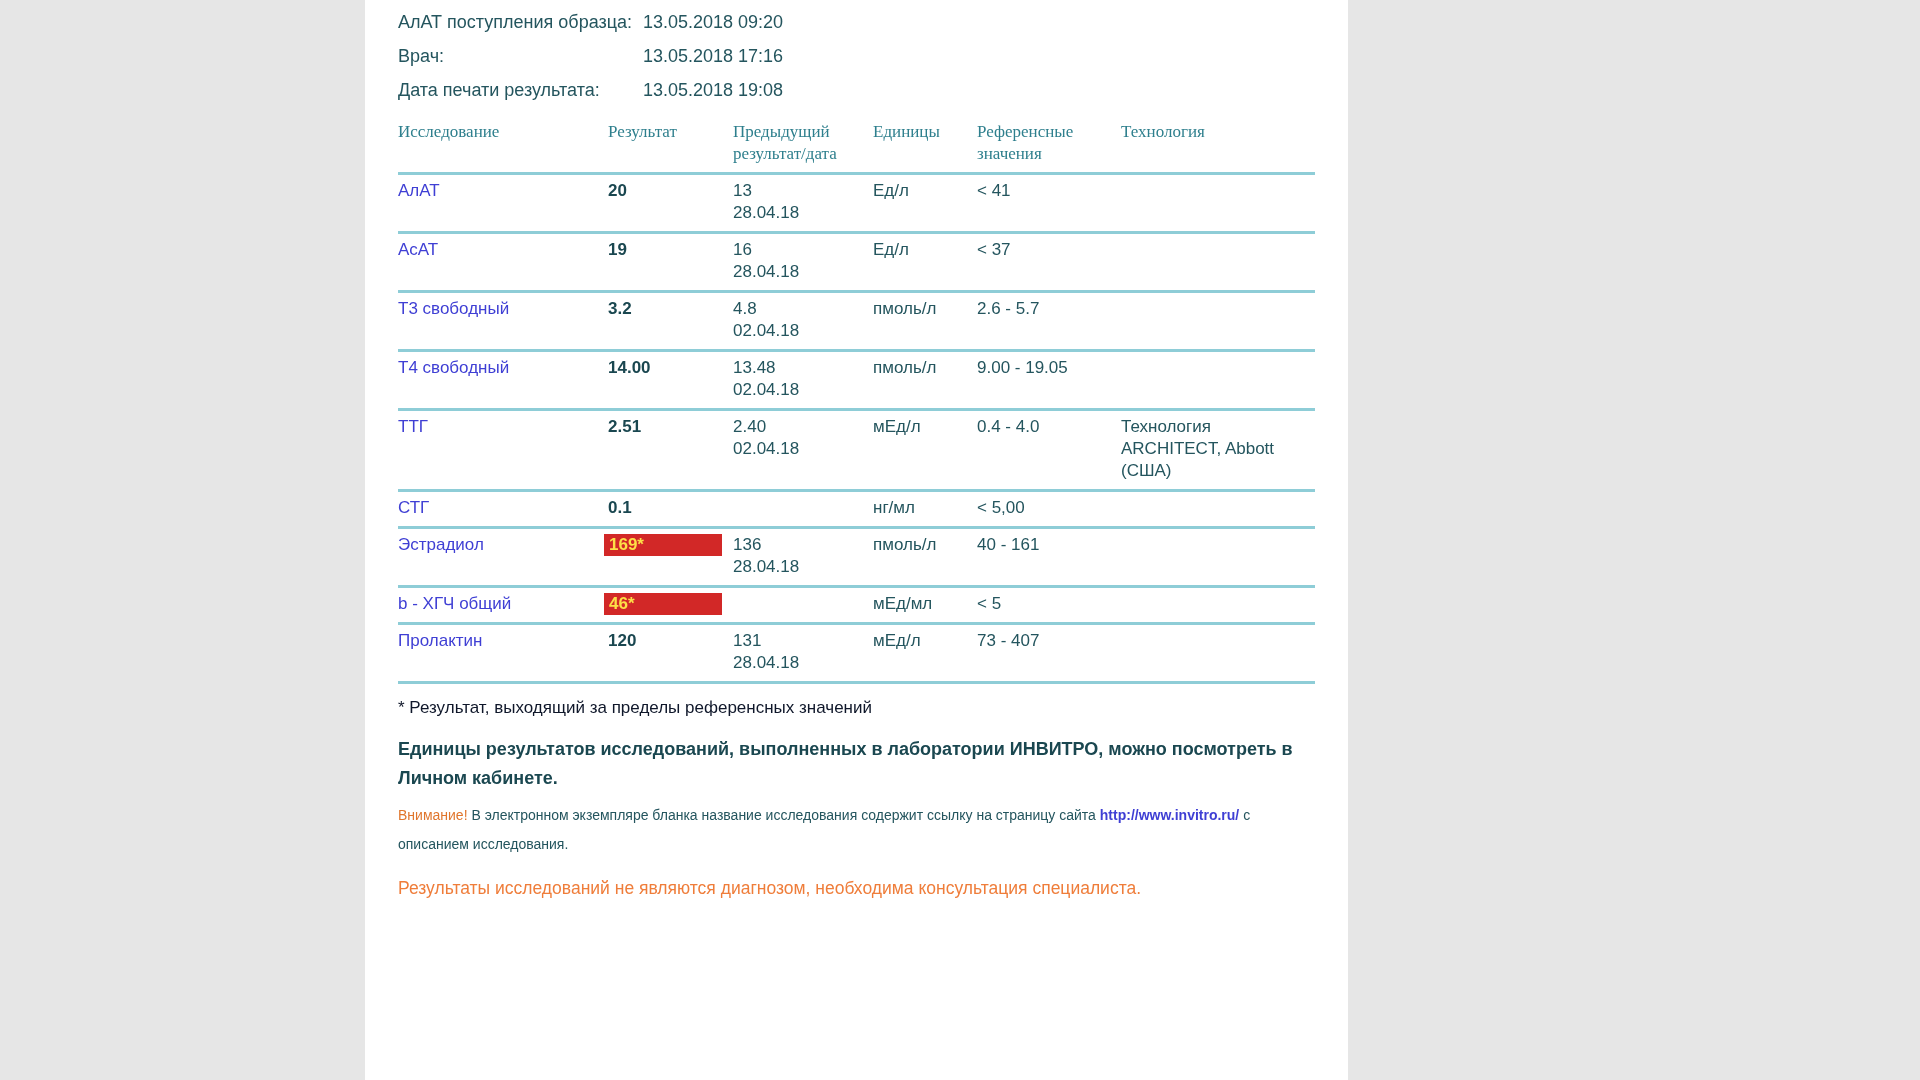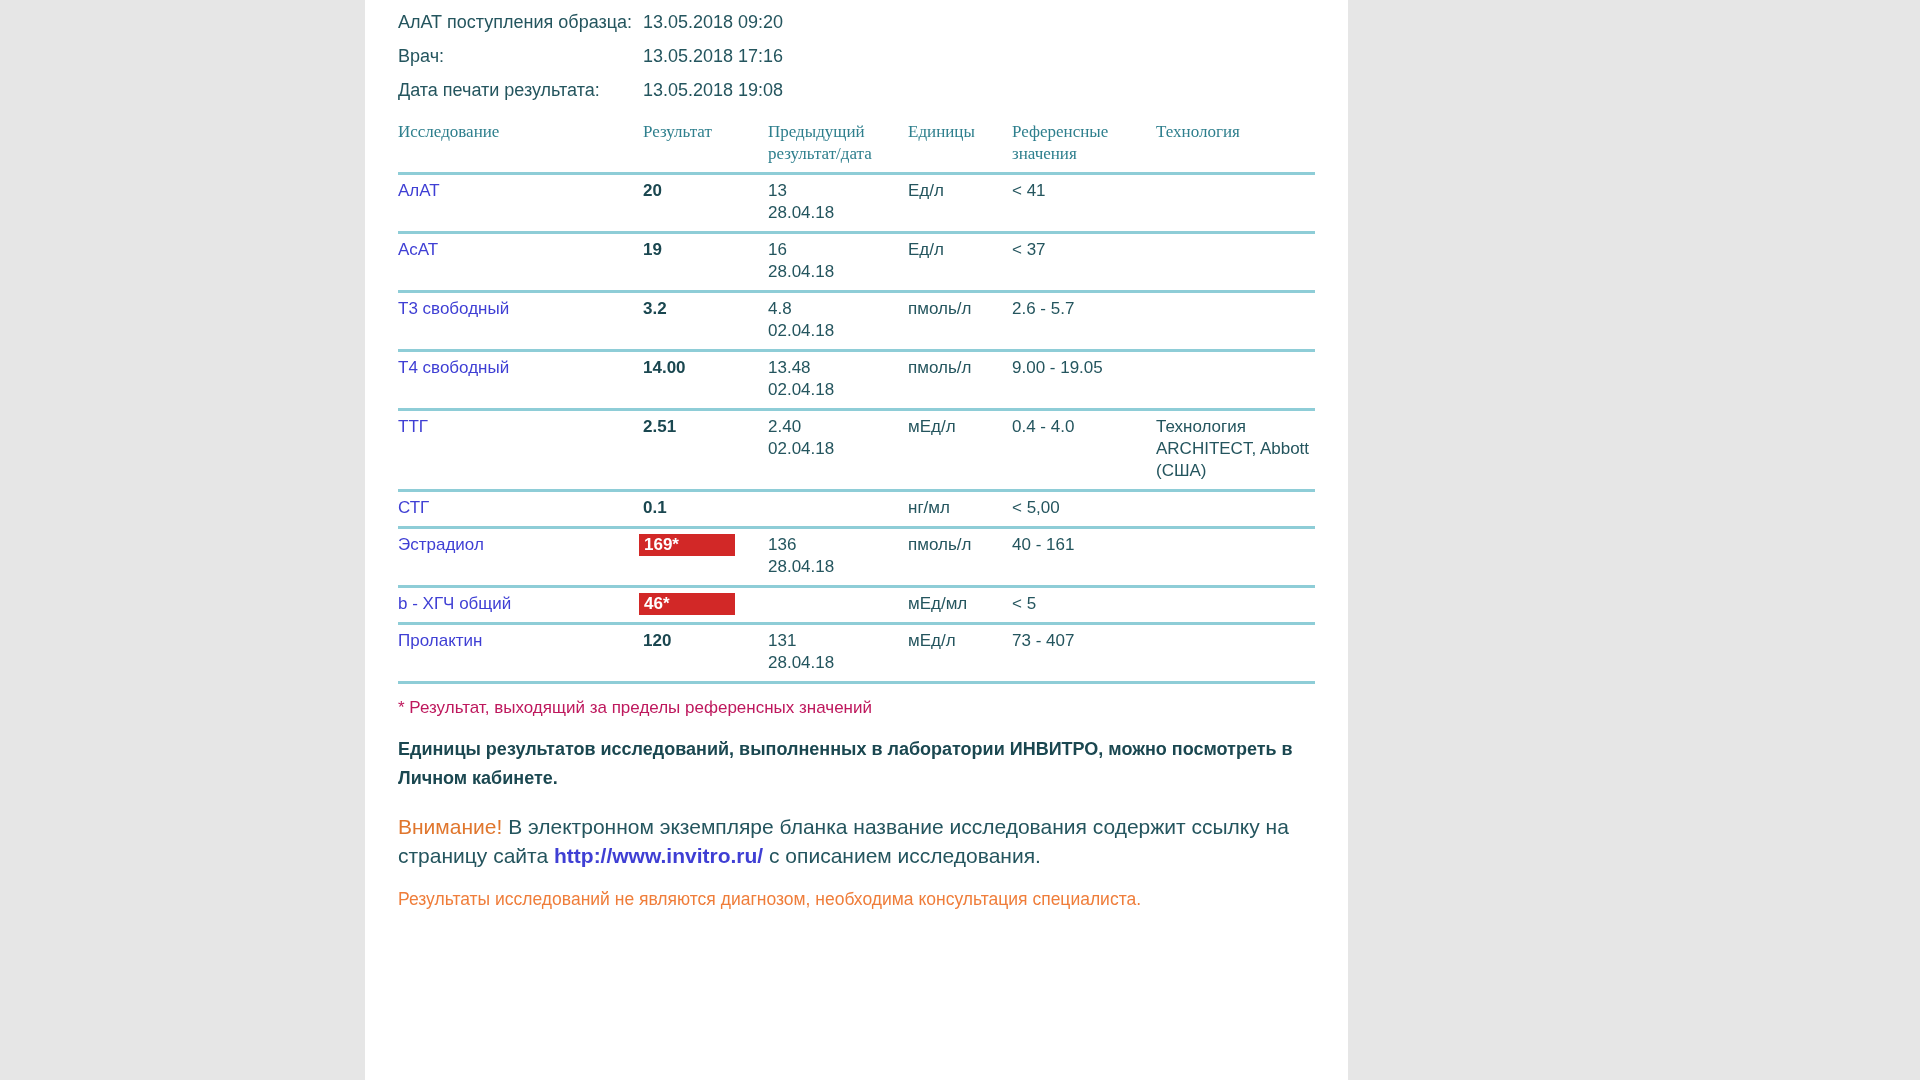--- a/index.html
+++ b/index.html
@@ -50,56 +50,56 @@
   }
   .trow {
     display: flex;
     font-size: 17px;
     line-height: 22px;
     padding: 5px 0 7px 0;
     border-bottom: 3px solid #8ecdd7;
     color: #24555e;
   }
   .c1 { width: 210px; }
-  .c2 { width: 125px; margin-left: 35px; }
+  .c2 { width: 125px; }
   .c3 { width: 140px; }
   .c4 { width: 104px; }
   .c5 { width: 144px; }
   .c6 { flex: 1; }
   .cell-name { color: #3f3fd4; cursor: pointer; }
   .cell-result { font-weight: bold; color: #1a4750; }
   .result-flag {
     display: inline-block;
-    width: 96px;
+    width: 118px;
     box-sizing: border-box;
     margin-left: -4px;
     padding: 0 5px;
     background: #d22827;
-    color: #ffffff;
+    color: #fde047;
     font-weight: bold;
   }
   .footnote {
     margin-top: 14px;
     font-size: 17px;
-    color: #be185d;
+    color: #0f172a;
   }
 
   
   .para-bold {
     margin-top: 17px;
     width: 917px;
     font-size: 18px;
     line-height: 29px;
     font-weight: bold;
     color: #1a4750;
   }
   .para-attention {
-    margin-top: 19px;
+    margin-top: 8px;
     width: 917px;
-    font-size: 21px;
+    font-size: 14px;
     line-height: 29px;
     color: #24555e;
   }
   .attention-label { color: #e0762d; }
   .inline-link {
     color: #3f3fd4;
     font-weight: bold;
     text-decoration: none;
     cursor: pointer;
   }

